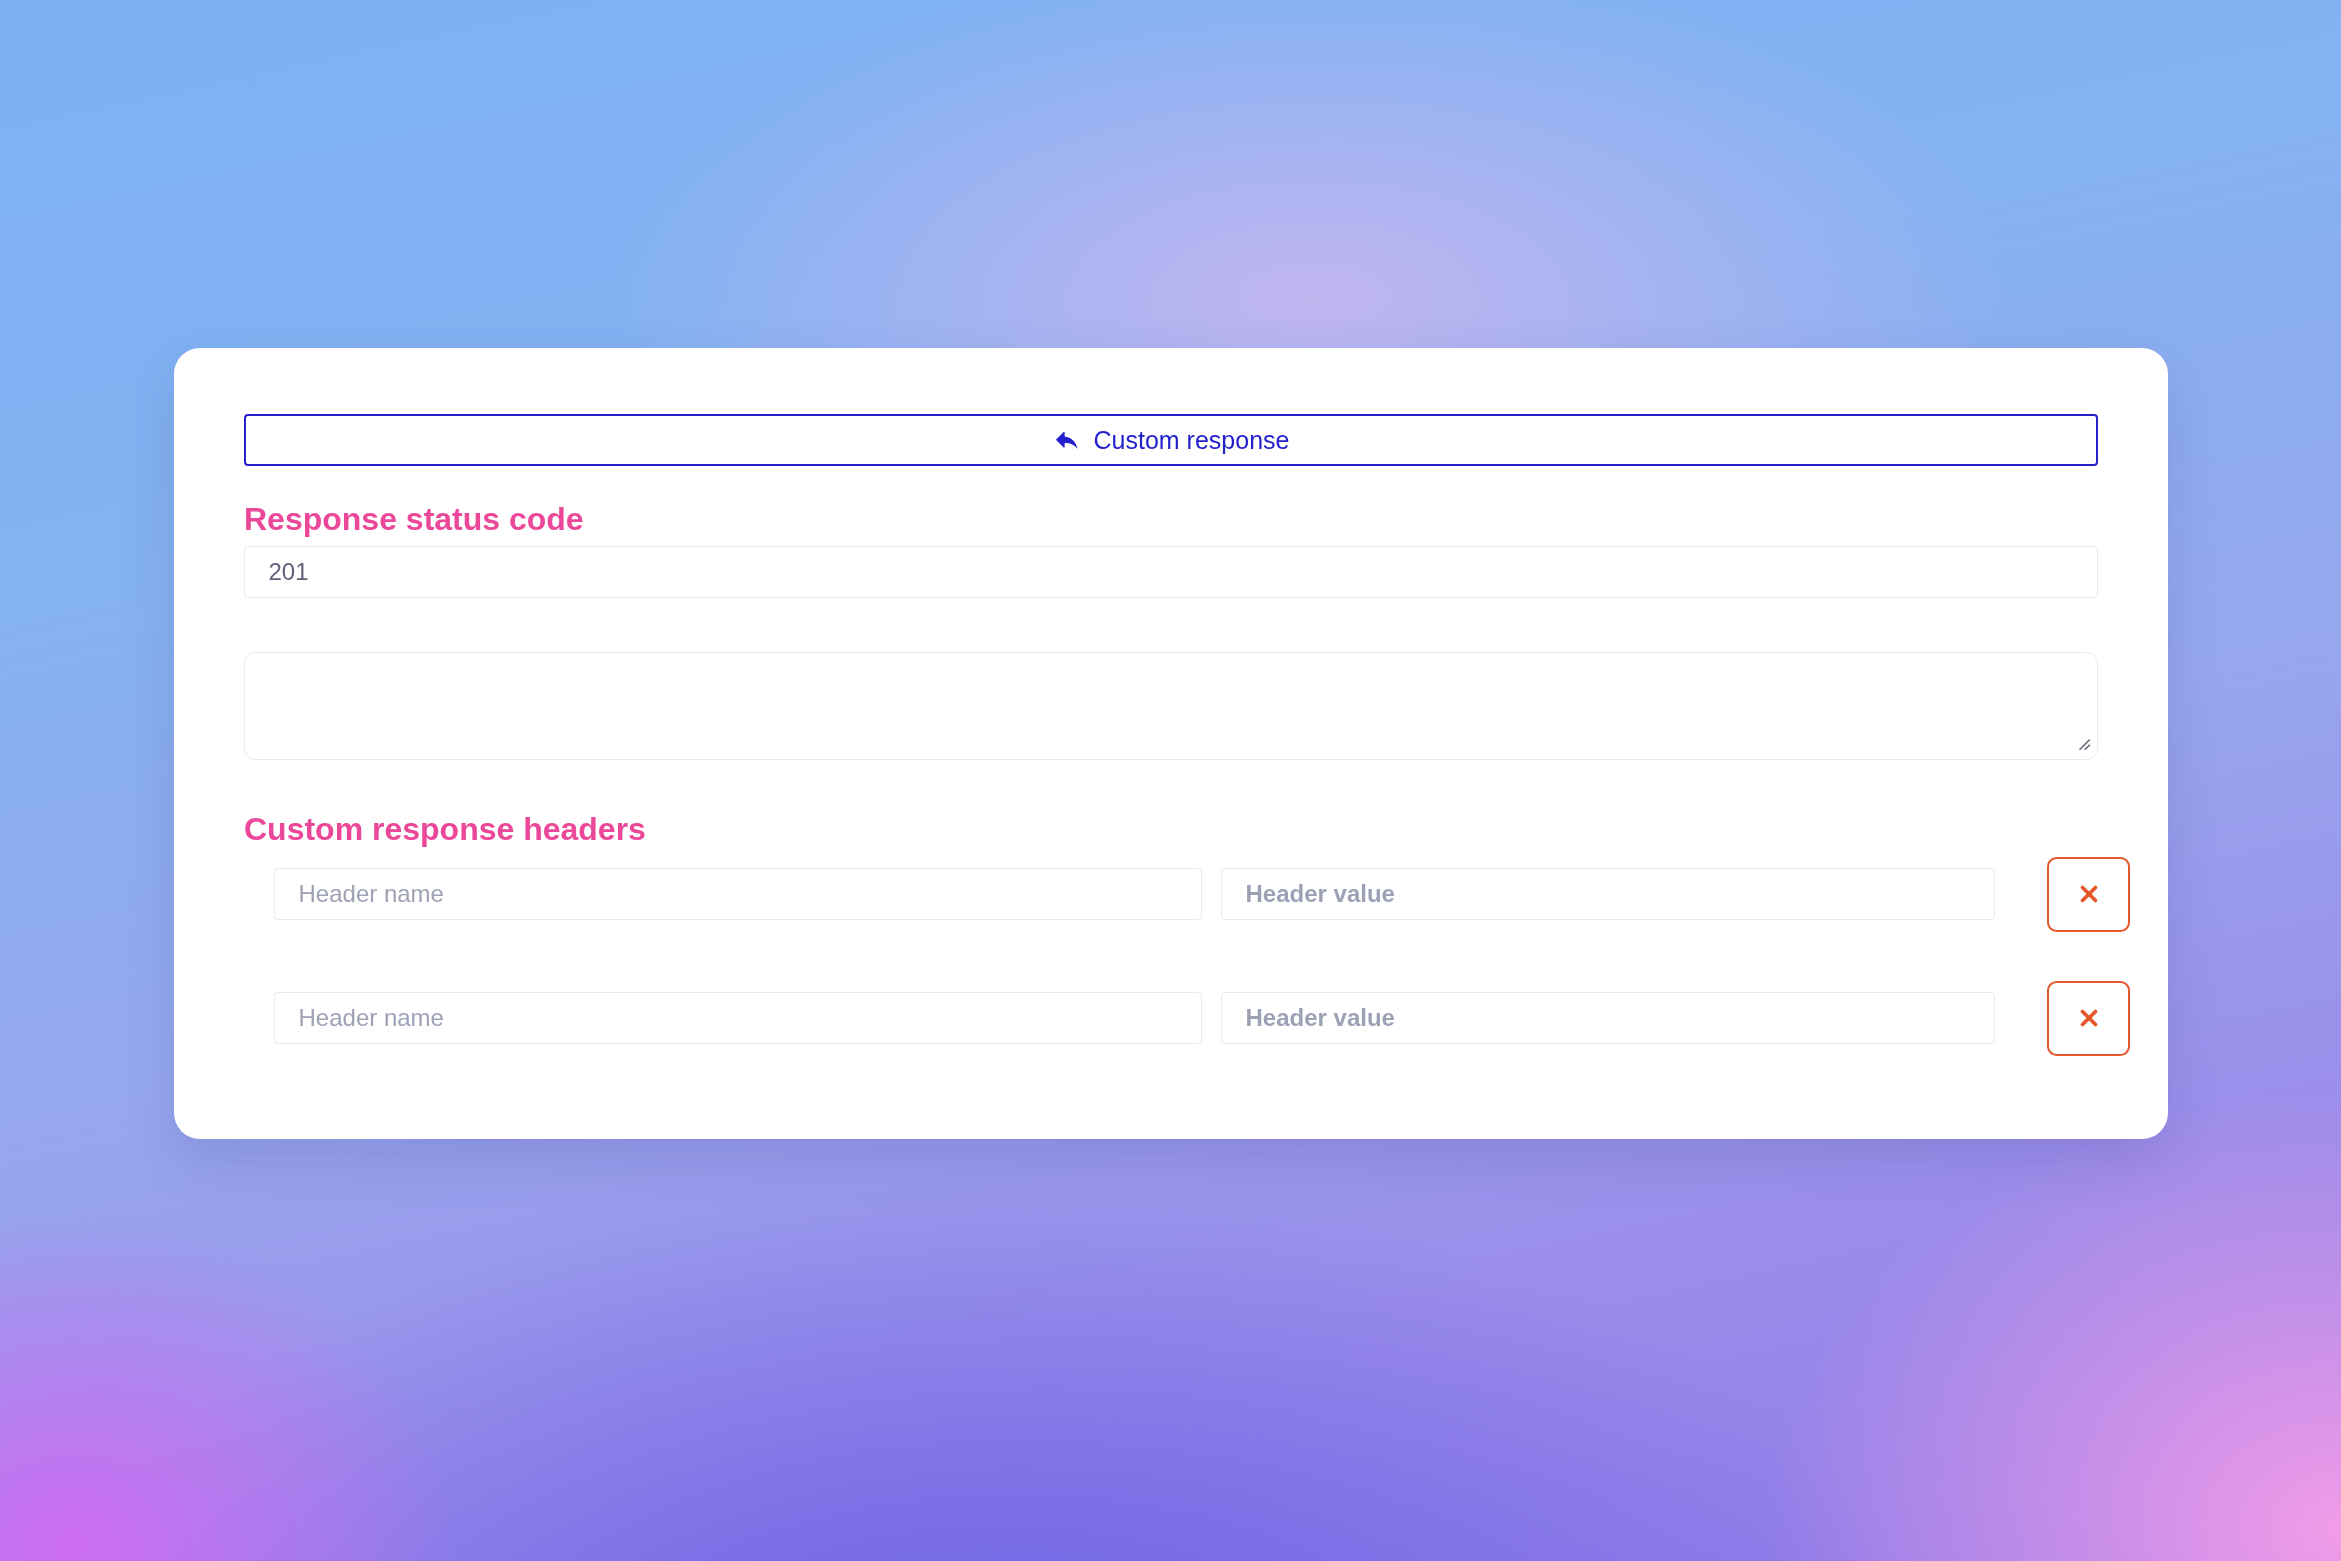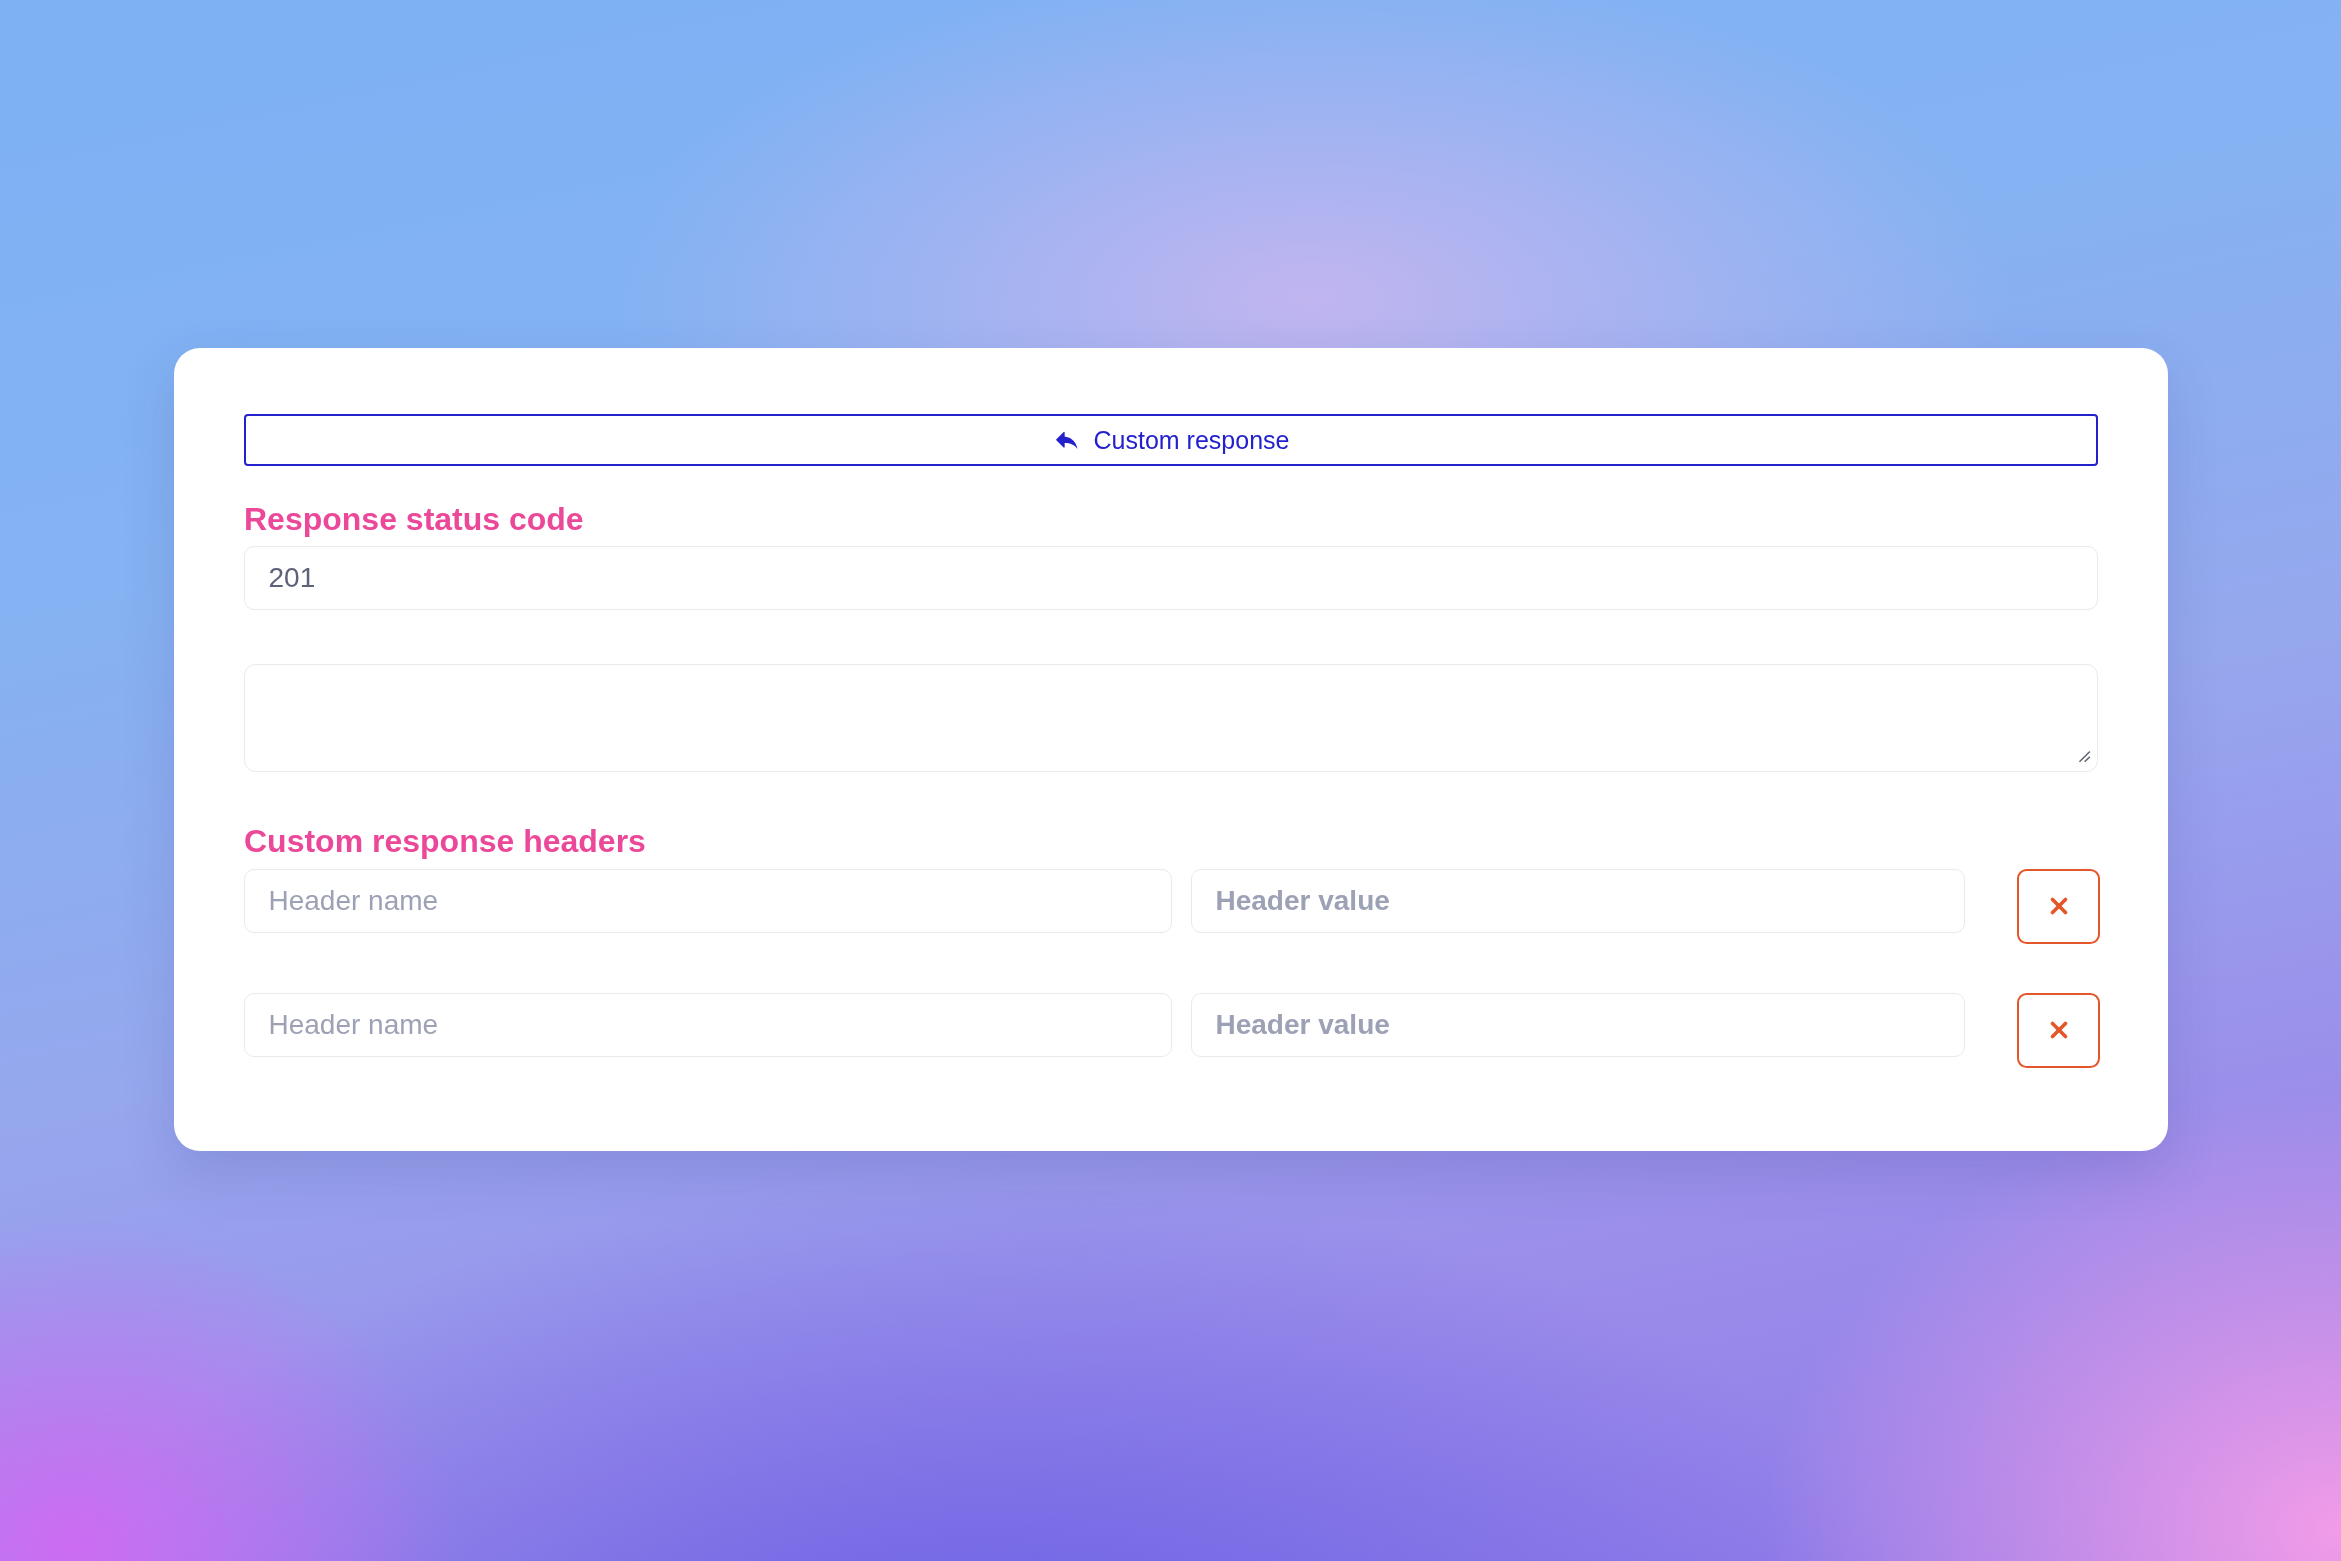--- a/index.html
+++ b/index.html
@@ -46,25 +46,25 @@
   .field-label {
     font-size: 32px;
     line-height: 31px;
     font-weight: 600;
     color: #ec4899;
     margin-bottom: 11.3px;
   }
 
   .text-input {
     width: 100%;
-    height: 64px;
+    height: 52px;
     border: 1.7px solid #e9eaee;
-    border-radius: 10px;
+    border-radius: 4px;
     padding: 0 23.5px;
-    font-size: 28px;
+    font-size: 24px;
     font-family: "Liberation Sans", sans-serif;
     color: #5d617a;
     background: #ffffff;
     outline: none;
   }
   .text-input::placeholder { color: #9da1b5; opacity: 1; }
 
   .status-group { margin-bottom: 54px; }
   .body-group { margin-bottom: 54px; }
 
@@ -85,21 +85,23 @@
   }
   .resize-grip {
     position: absolute;
     right: 6px;
     bottom: 6px;
     pointer-events: none;
   }
 
   .headers-row {
     display: flex;
+    align-items: center;
     margin-top: 11.3px;
+    margin-left: 30px;
   }
   .headers-row + .headers-row { margin-top: 49px; }
   .header-name-input { width: 928px; flex: none; }
   .header-value-input { width: 774px; flex: none; margin-left: 19px; font-weight: bold; }
 
   .remove-header-btn {
     width: 83px;
     height: 75px;
     margin-left: 52px;
     flex: none;

